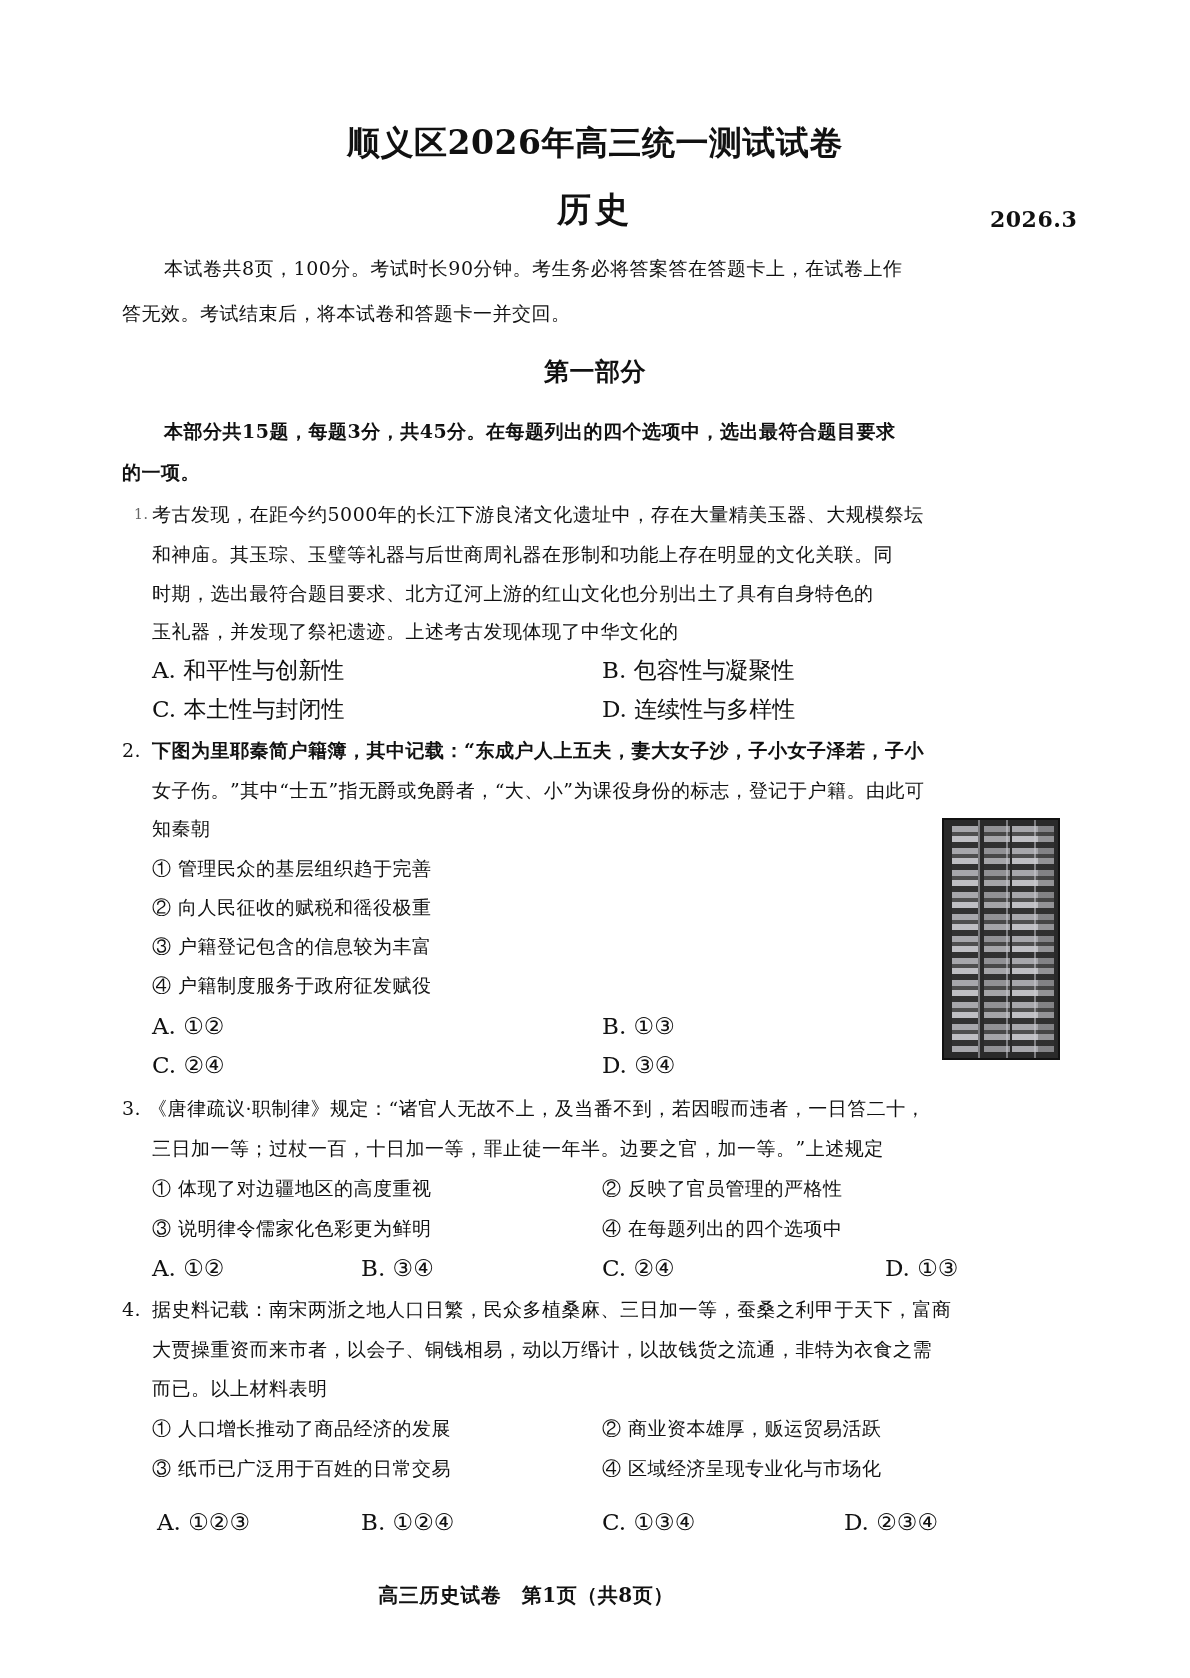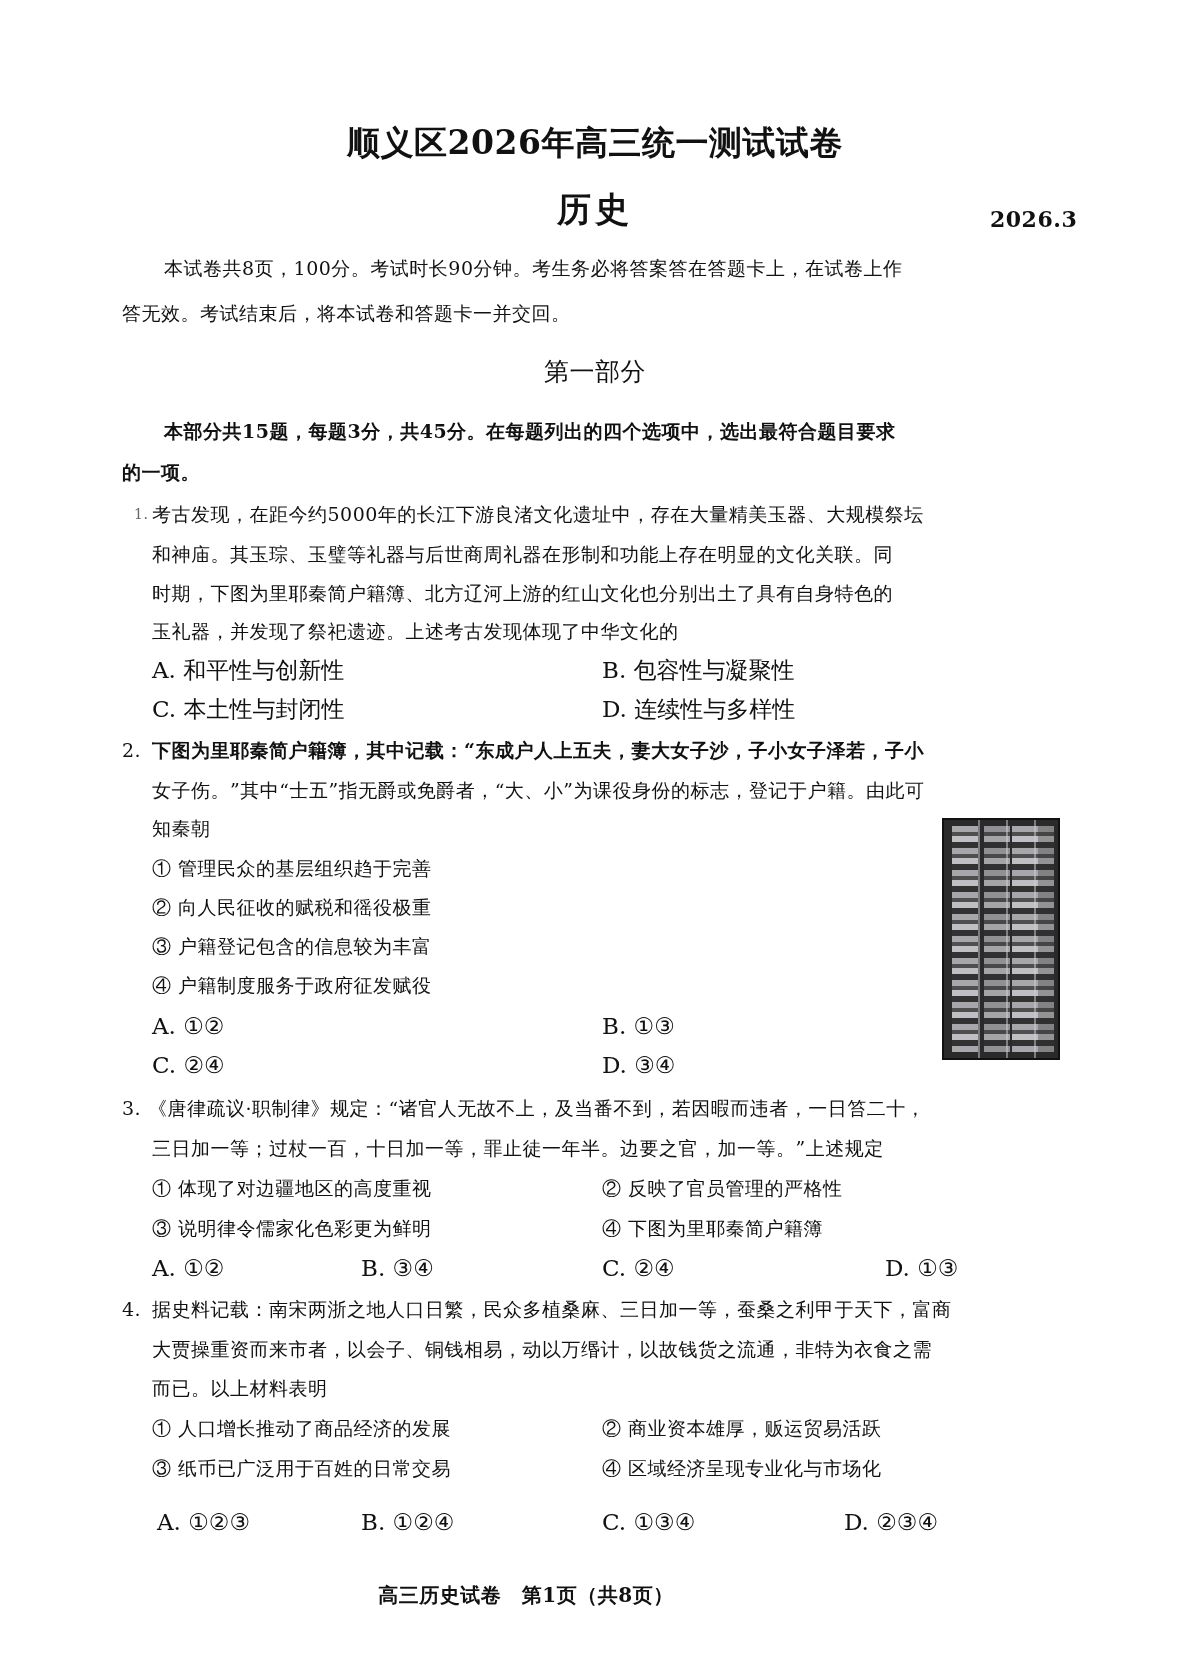--- a/index.html
+++ b/index.html
@@ -3,21 +3,21 @@
 <meta charset="utf-8">
 <style>
   html, body { margin: 0; padding: 0; background: #ffffff; }
   body { width: 1190px; height: 1678px; position: relative; overflow: hidden;
          font-family: "DejaVu Serif", "Liberation Serif", serif; color: #111111; }
   .ln { position: absolute; white-space: nowrap; font-size: 19px; line-height: 30px; letter-spacing: 0.5px; }
   .bold { font-weight: bold; }
   .title { font-size: 33px; font-weight: bold; left: 0; width: 1190px; text-align: center; }
   .subject { font-size: 34px; font-weight: bold; left: 0; width: 1190px; text-align: center; letter-spacing: 4px; }
   .date { font-size: 22px; font-weight: bold; }
-  .section { font-size: 25px; font-weight: normal; left: 0; width: 1190px; text-align: center; }
+  .section { font-size: 25px; font-weight: bold; left: 0; width: 1190px; text-align: center; }
   .footer { font-size: 20px; font-weight: bold; left: 0; width: 1052px; text-align: center; }
   .opt { position: absolute; white-space: nowrap; font-size: 23px; line-height: 30px; }
   .slip { position: absolute; left: 942px; top: 818px; width: 118px; height: 242px;
           background: #2a2a2a; border: 2px solid #111; box-sizing: border-box; overflow: hidden; }
   .slip .col { position: absolute; top: 6px; bottom: 6px; width: 26px;
           background: repeating-linear-gradient(180deg, #bdbdc2 0 6px, #555 6px 10px, #d9d9de 10px 16px, #333 16px 22px); opacity: 0.85; }
   .slip .stripe { position: absolute; top: 0; bottom: 0; width: 2px; background: #cfcfd6; opacity: 0.5; }
 </style>
 </head>
 <body>
@@ -30,21 +30,21 @@
 <div class="ln" style="top:298px; left:122px;">答无效。考试结束后，将本试卷和答题卡一并交回。</div>
 
 <div class="ln section" style="top:357px;">第一部分</div>
 <div class="ln bold" style="top:416px; left:164px;">本部分共15题，每题3分，共45分。在每题列出的四个选项中，选出最符合题目要求</div>
 <div class="ln bold" style="top:457px; left:122px;">的一项。</div>
 
 <div>
   <div class="ln" style="top:499px; left:134px; font-size:14px; color:#666;">1.</div>
   <div class="ln" style="top:499px; left:152px;">考古发现，在距今约5000年的长江下游良渚文化遗址中，存在大量精美玉器、大规模祭坛</div>
   <div class="ln" style="top:539px; left:152px;">和神庙。其玉琮、玉璧等礼器与后世商周礼器在形制和功能上存在明显的文化关联。同</div>
-  <div class="ln" style="top:578px; left:152px;">时期，下图为里耶秦简户籍簿、北方辽河上游的红山文化也分别出土了具有自身特色的</div>
+  <div class="ln" style="top:578px; left:152px;">时期，选出最符合题目要求、北方辽河上游的红山文化也分别出土了具有自身特色的</div>
   <div class="ln" style="top:616px; left:152px;">玉礼器，并发现了祭祀遗迹。上述考古发现体现了中华文化的</div>
   <div class="opt" style="top:655px; left:152px;">A. 和平性与创新性</div>
   <div class="opt" style="top:655px; left:602px;">B. 包容性与凝聚性</div>
   <div class="opt" style="top:694px; left:152px;">C. 本土性与封闭性</div>
   <div class="opt" style="top:694px; left:602px;">D. 连续性与多样性</div>
 </div>
 
 <div>
   <div class="ln" style="top:735px; left:122px;">2.</div>
   <div class="ln" style="top:735px; left:152px;font-weight:bold;">下图为里耶秦简户籍簿，其中记载：“东成户人上五夫，妻大女子沙，子小女子泽若，子小</div>
@@ -70,21 +70,21 @@
   </div>
 </div>
 
 <div>
   <div class="ln" style="top:1093px; left:122px;">3.</div>
   <div class="ln" style="top:1093px; left:148px;">《唐律疏议·职制律》规定：“诸官人无故不上，及当番不到，若因暇而违者，一日笞二十，</div>
   <div class="ln" style="top:1133px; left:152px;">三日加一等；过杖一百，十日加一等，罪止徒一年半。边要之官，加一等。”上述规定</div>
   <div class="ln" style="top:1173px; left:152px;">① 体现了对边疆地区的高度重视</div>
   <div class="ln" style="top:1173px; left:602px;">② 反映了官员管理的严格性</div>
   <div class="ln" style="top:1213px; left:152px;">③ 说明律令儒家化色彩更为鲜明</div>
-  <div class="ln" style="top:1213px; left:602px;">④ 下图为里耶秦简户籍簿</div>
+  <div class="ln" style="top:1213px; left:602px;">④ 在每题列出的四个选项中</div>
   <div class="opt" style="top:1253px; left:152px;">A. ①②</div>
   <div class="opt" style="top:1253px; left:361px;">B. ③④</div>
   <div class="opt" style="top:1253px; left:602px;">C. ②④</div>
   <div class="opt" style="top:1253px; left:885px;">D. ①③</div>
 </div>
 
 <div>
   <div class="ln" style="top:1294px; left:122px;">4.</div>
   <div class="ln" style="top:1294px; left:152px;">据史料记载：南宋两浙之地人口日繁，民众多植桑麻、三日加一等，蚕桑之利甲于天下，富商</div>
   <div class="ln" style="top:1334px; left:152px;">大贾操重资而来市者，以会子、铜钱相易，动以万缗计，以故钱货之流通，非特为衣食之需</div>

